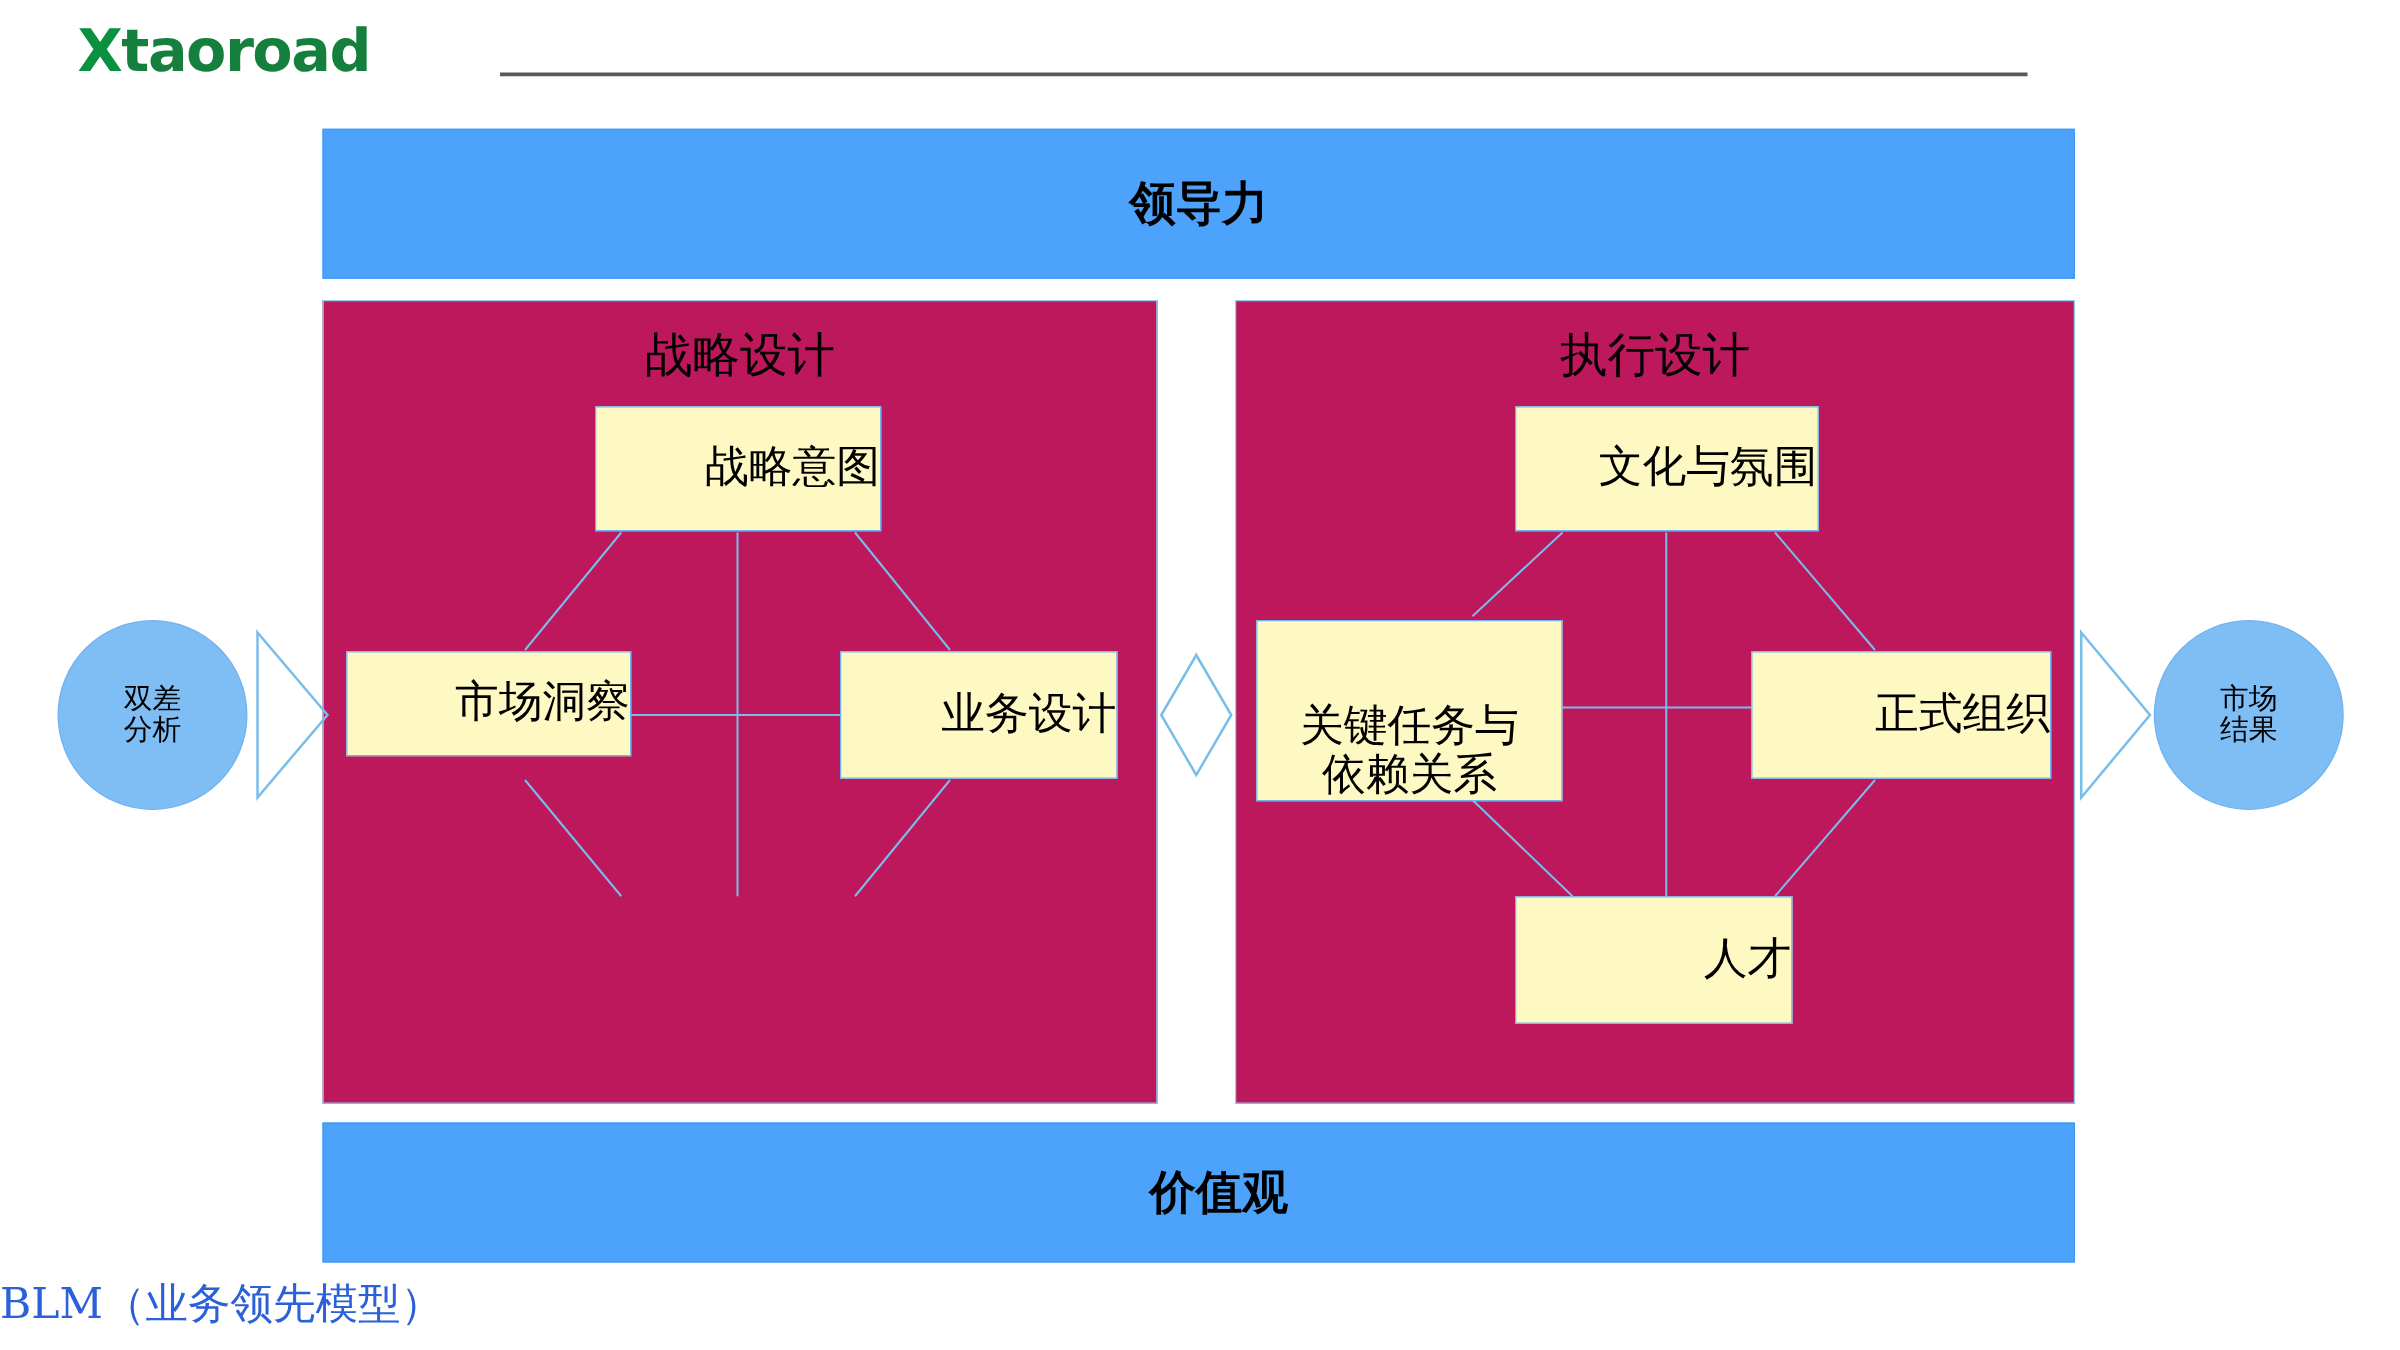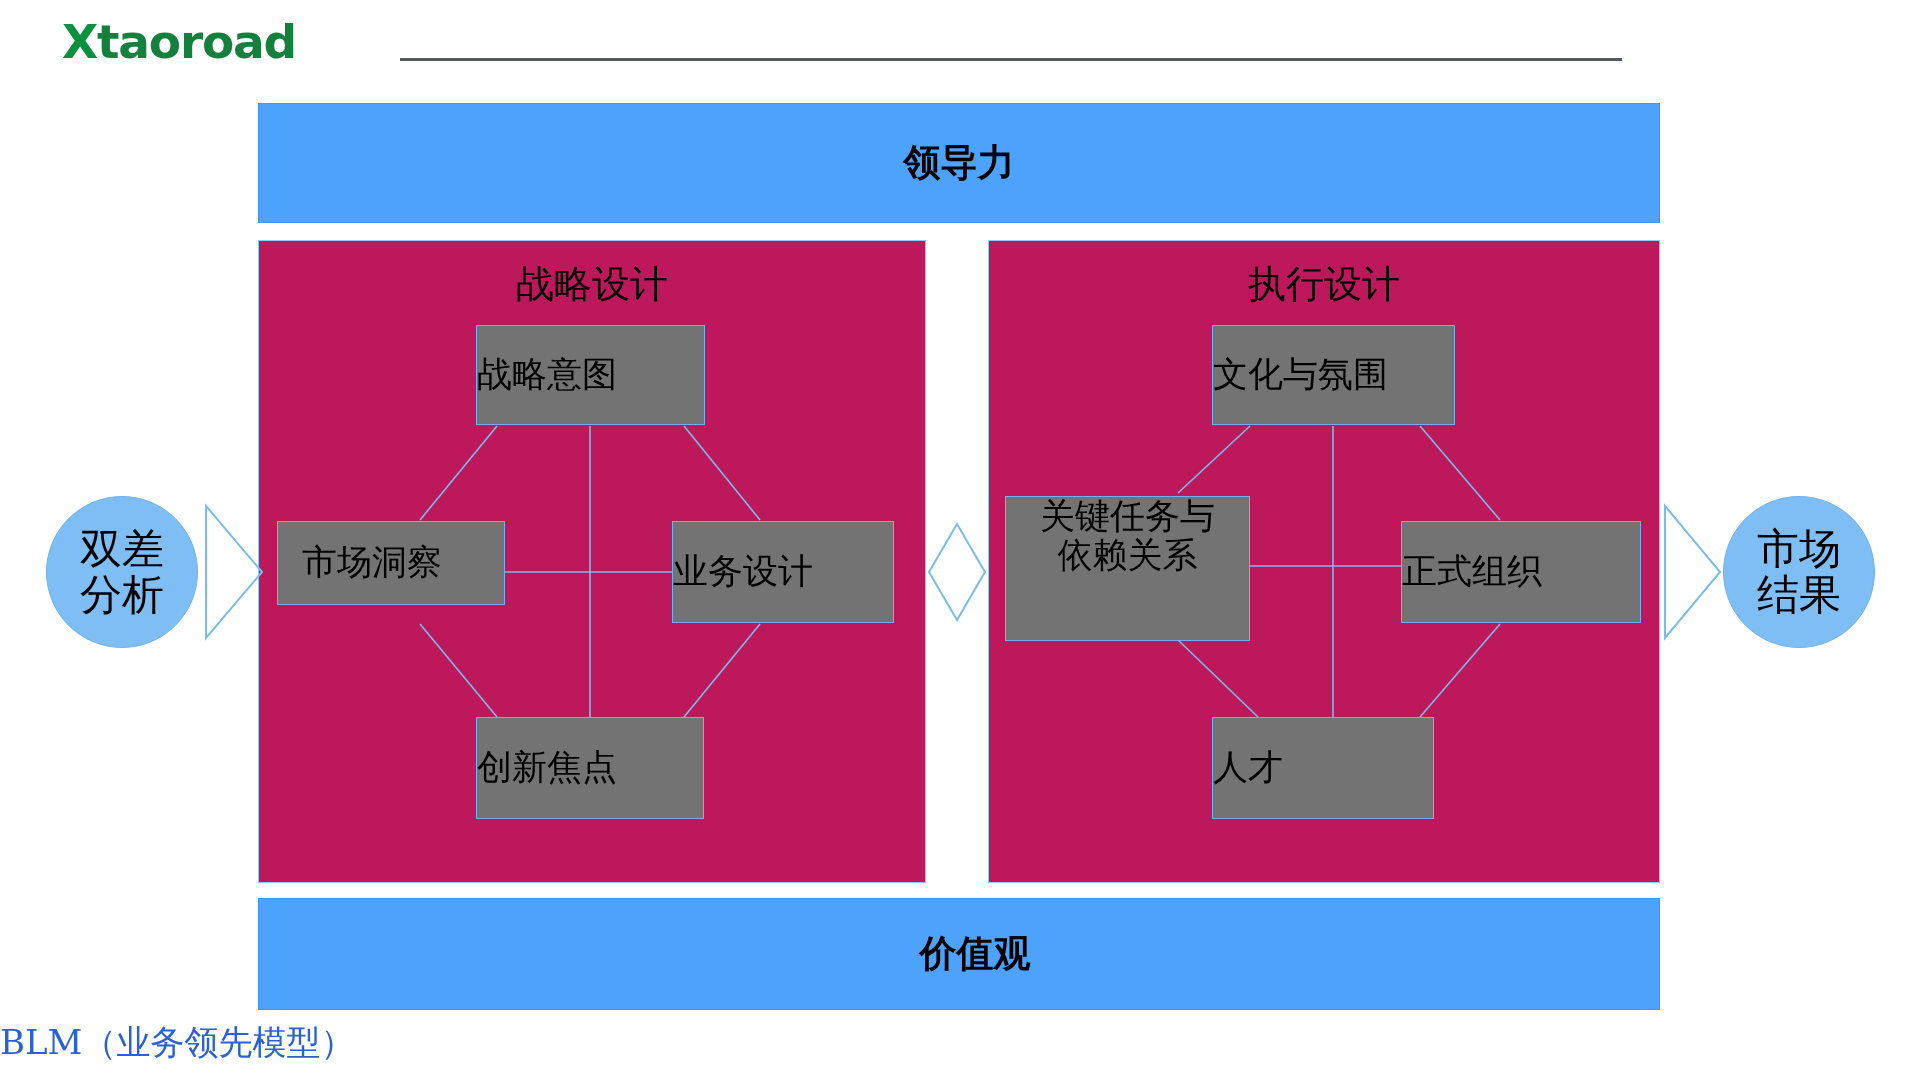--- a/index.html
+++ b/index.html
@@ -77,26 +77,26 @@
     top: 18px;
     left: 0; right: 0;
     text-align: center;
     font-family: "DejaVu Serif", serif;
     font-size: 38px;
     color: #000000;
   }
 
   .node {
     position: absolute;
-    background: #737373;
+    background: #fef9c3;
     border: 1px solid #6fb2ef;
     box-sizing: border-box;
     display: flex;
     align-items: center;
-    justify-content: flex-start;
+    justify-content: flex-end;
     text-align: center;
     font-family: "DejaVu Serif", serif;
     font-size: 35px;
     line-height: 1.12;
     color: #000000;
     z-index: 3;
   }
 
   
   #node-strategic-intent { left: 476px; top: 325px; width: 229px; height: 100px; }
@@ -127,21 +127,21 @@
     background: #7fbdf5;
     border: 1px solid #6fb2ef;
     border-radius: 50%;
     box-sizing: border-box;
     display: flex;
     flex-direction: column;
     align-items: center;
     justify-content: center;
     text-align: center;
     font-family: "DejaVu Serif", serif;
-    font-size: 42px;
+    font-size: 23px;
     line-height: 1.1;
     color: #000000;
     z-index: 4;
   }
   #ellipse-left  { left: 46px;  top: 496px; width: 152px; height: 152px; }
   #ellipse-right { left: 1723px; top: 496px; width: 152px; height: 152px; }
 
   #caption {
     position: absolute;
     left: 0; top: 1020px;
@@ -205,23 +205,20 @@
 
   <div class="node" id="node-strategic-intent">
     <span>战略意图</span>
   </div>
   <div class="node" id="node-market-insight">
     <span>市场洞察</span>
   </div>
   <div class="node" id="node-business-design">
     <span>业务设计</span>
   </div>
-  <div class="node" id="node-innovation-focus">
-    <span>创新焦点</span>
-  </div>
 
   <div class="node" id="node-culture-atmosphere">
     <span>文化与氛围</span>
   </div>
   <div class="node" id="node-key-tasks">
     <span class="node-line">关键任务与</span>
     <span class="node-line">依赖关系</span>
   </div>
   <div class="node" id="node-formal-org">
     <span>正式组织</span>

